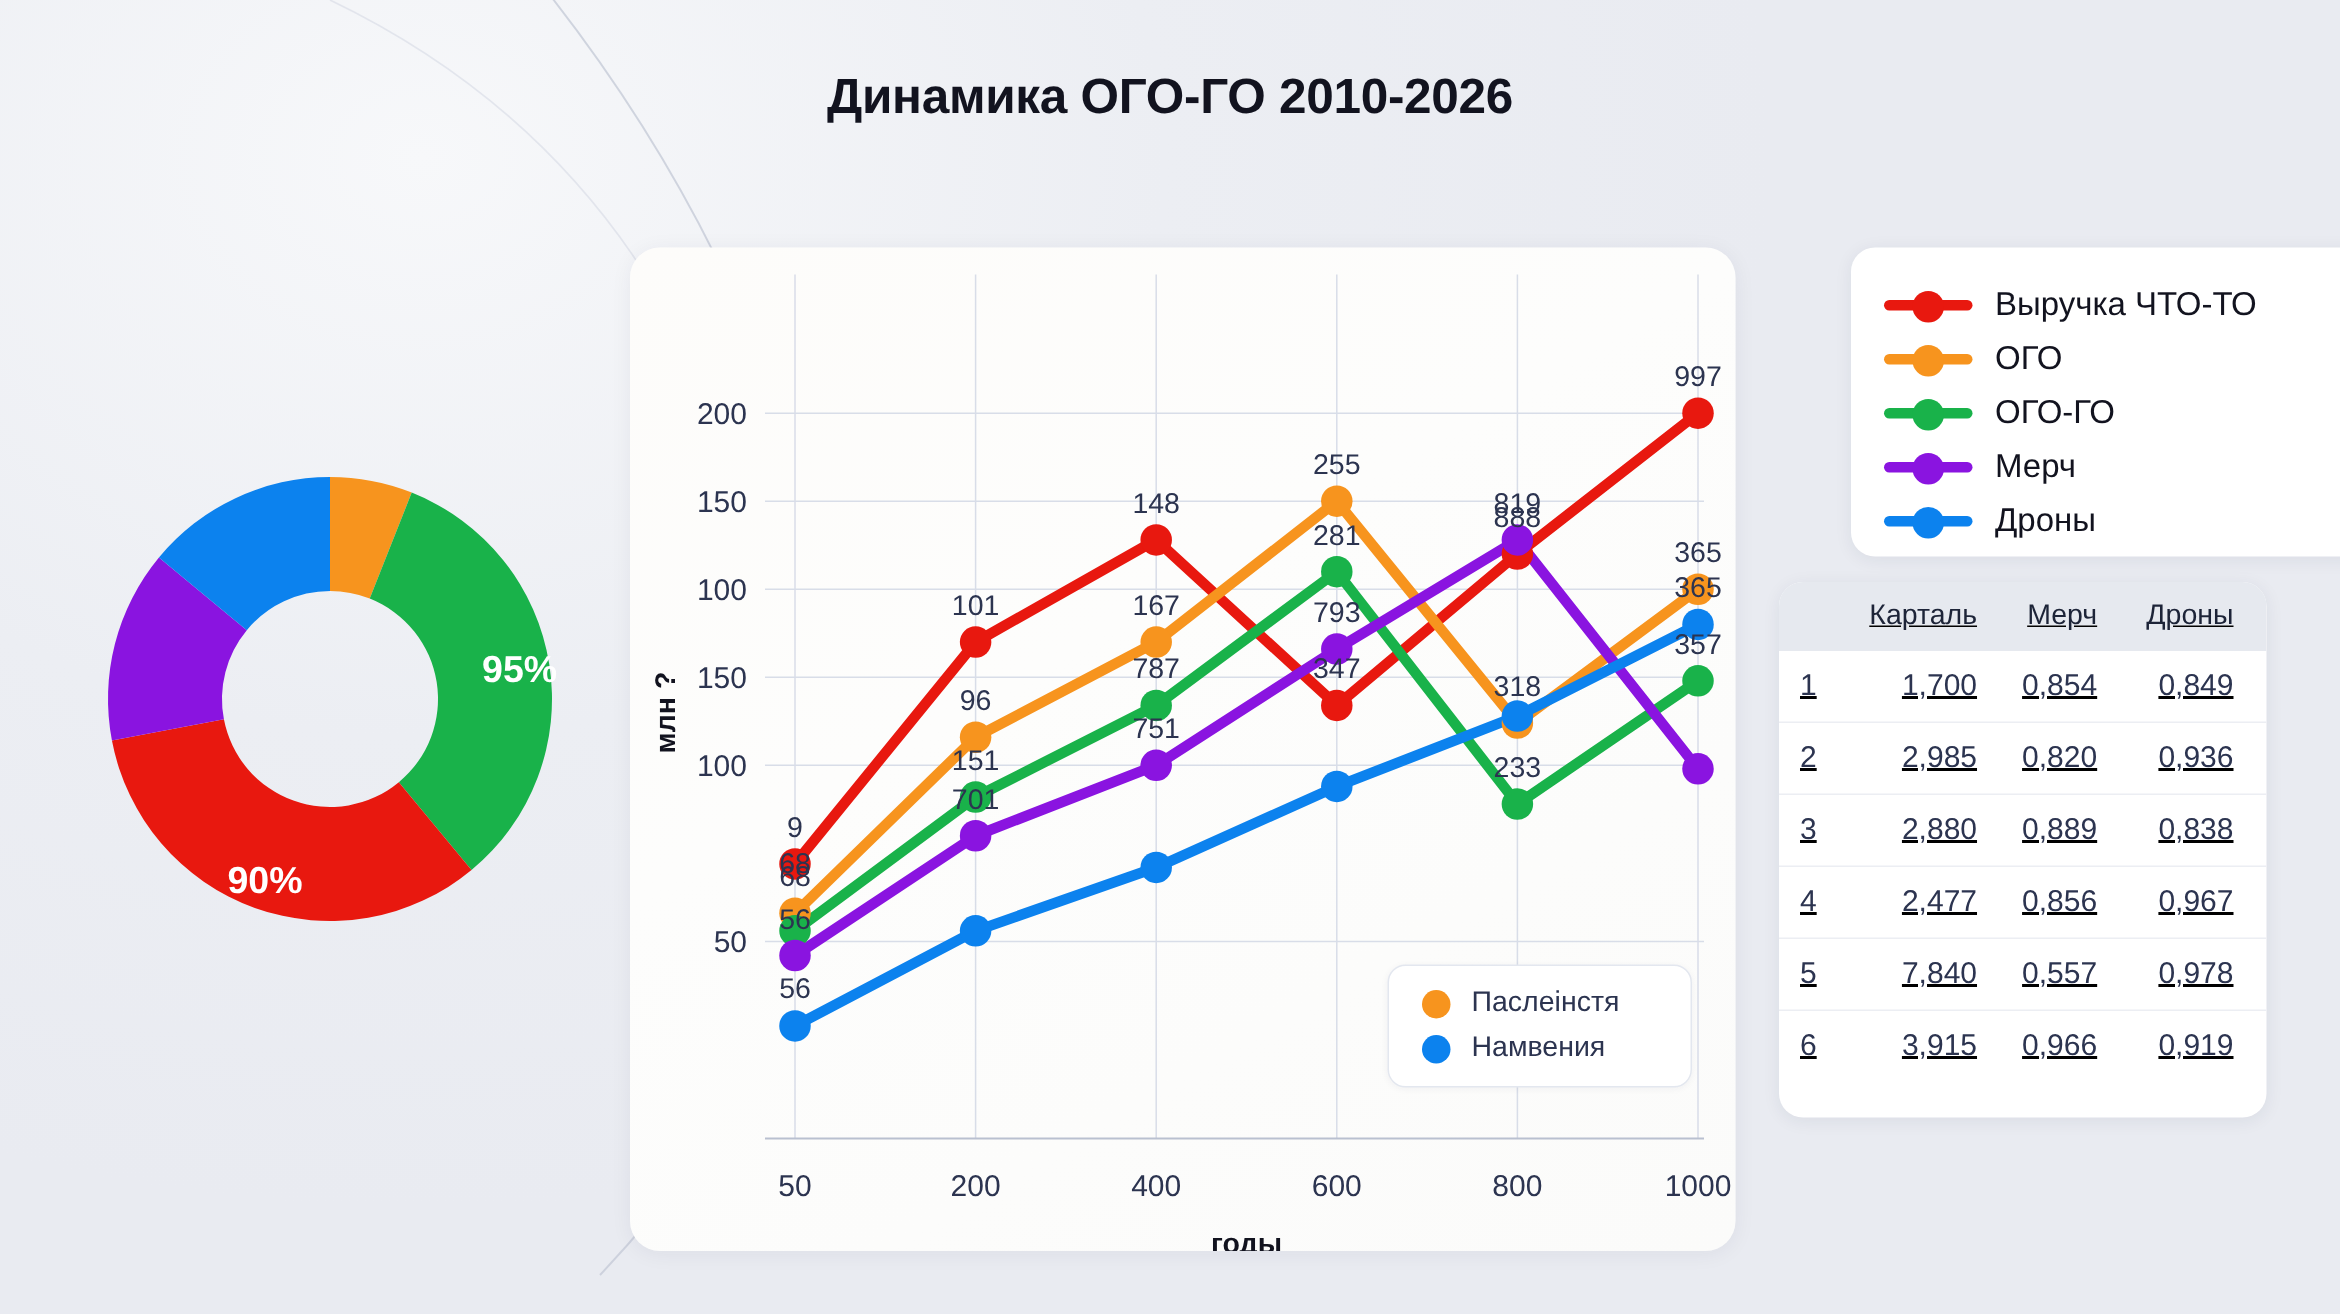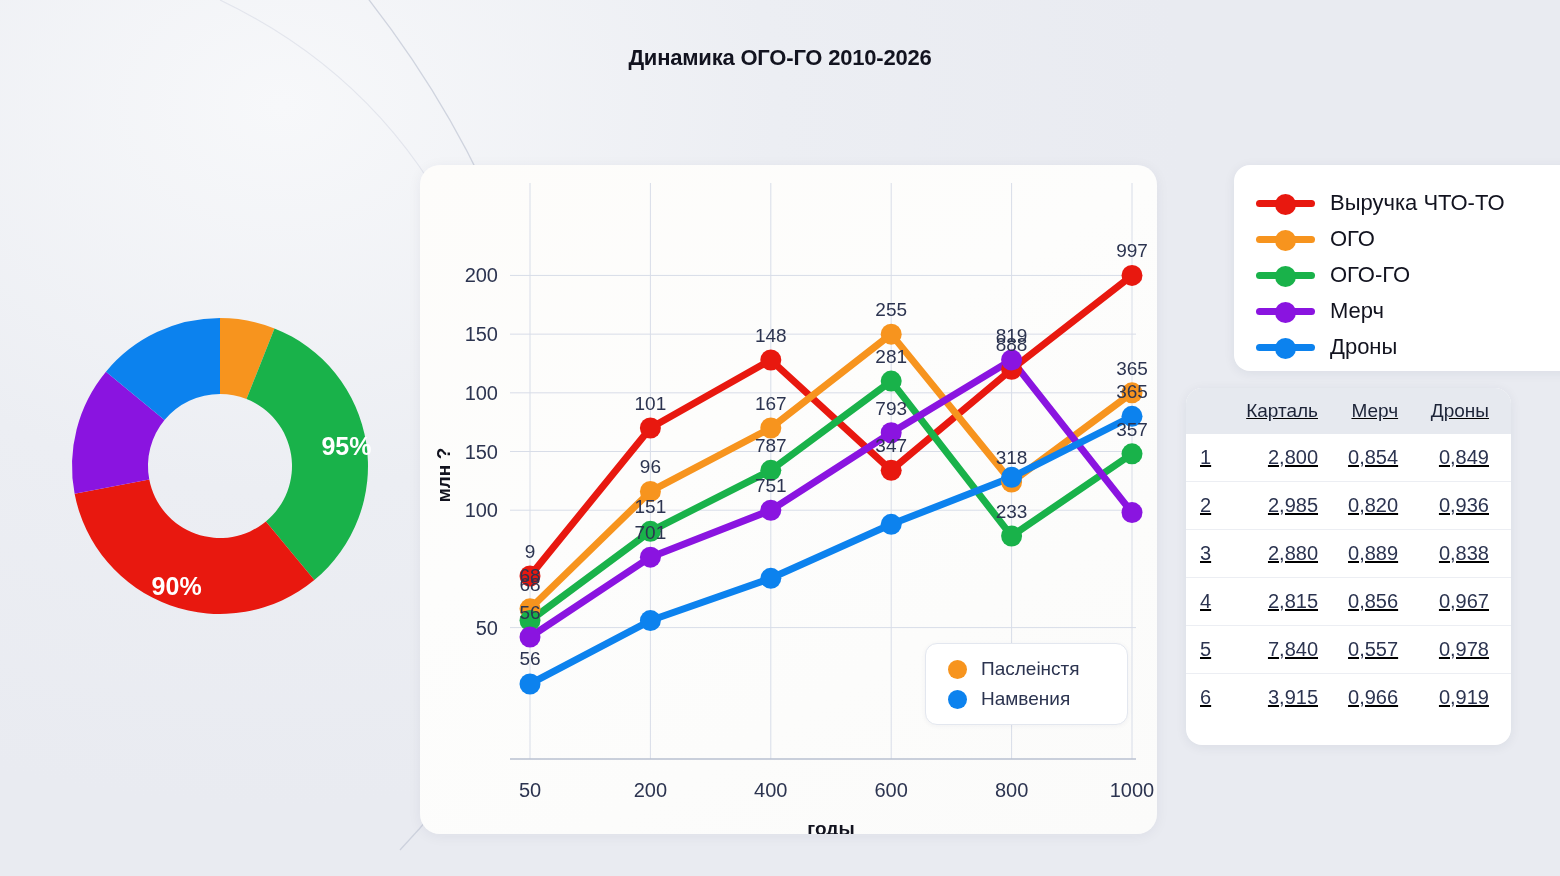--- a/index.html
+++ b/index.html
@@ -16,21 +16,21 @@
     background:
       radial-gradient(ellipse 900px 700px at 18% 12%, #f7f8fa 0%, #eceef3 55%, #e9ebf1 100%),
       linear-gradient(135deg,#f4f5f8 0%,#eaecf1 100%);
   }
   #deco-arcs { position:absolute; inset:0; }
 
   
   #page-title {
     position:absolute; left:0; right:0; top:45px;
     text-align:center;
-    font-size:22px; font-weight:bold;
+    font-size:33px; font-weight:bold;
     color:#12131f; letter-spacing:-0.2px;
   }
 
   
   #donut-card { position:absolute; left:60px; top:296px; width:320px; height:340px; }
   #donut-svg { display:block; }
   .donut-label { font-size:25px; font-weight:bold; fill:#ffffff; }
 
   
   #chart-card {
@@ -275,39 +275,39 @@
       <tr>
         <th class="col-idx"></th>
         <th class="col-a">Карталь</th>
         <th class="col-b">Мерч</th>
         <th class="col-c">Дроны</th>
       </tr>
     </thead>
     <tbody id="table-body">
         <tr>
           <td class="col-idx">1</td>
-          <td class="col-a">2,800</td>
+          <td class="col-a">1,700</td>
           <td class="col-b">0,854</td>
           <td class="col-c">0,849</td>
         </tr>
         <tr>
           <td class="col-idx">2</td>
           <td class="col-a">2,985</td>
           <td class="col-b">0,820</td>
           <td class="col-c">0,936</td>
         </tr>
         <tr>
           <td class="col-idx">3</td>
           <td class="col-a">2,880</td>
           <td class="col-b">0,889</td>
           <td class="col-c">0,838</td>
         </tr>
         <tr>
           <td class="col-idx">4</td>
-          <td class="col-a">2,815</td>
+          <td class="col-a">2,477</td>
           <td class="col-b">0,856</td>
           <td class="col-c">0,967</td>
         </tr>
         <tr>
           <td class="col-idx">5</td>
           <td class="col-a">7,840</td>
           <td class="col-b">0,557</td>
           <td class="col-c">0,978</td>
         </tr>
         <tr>

